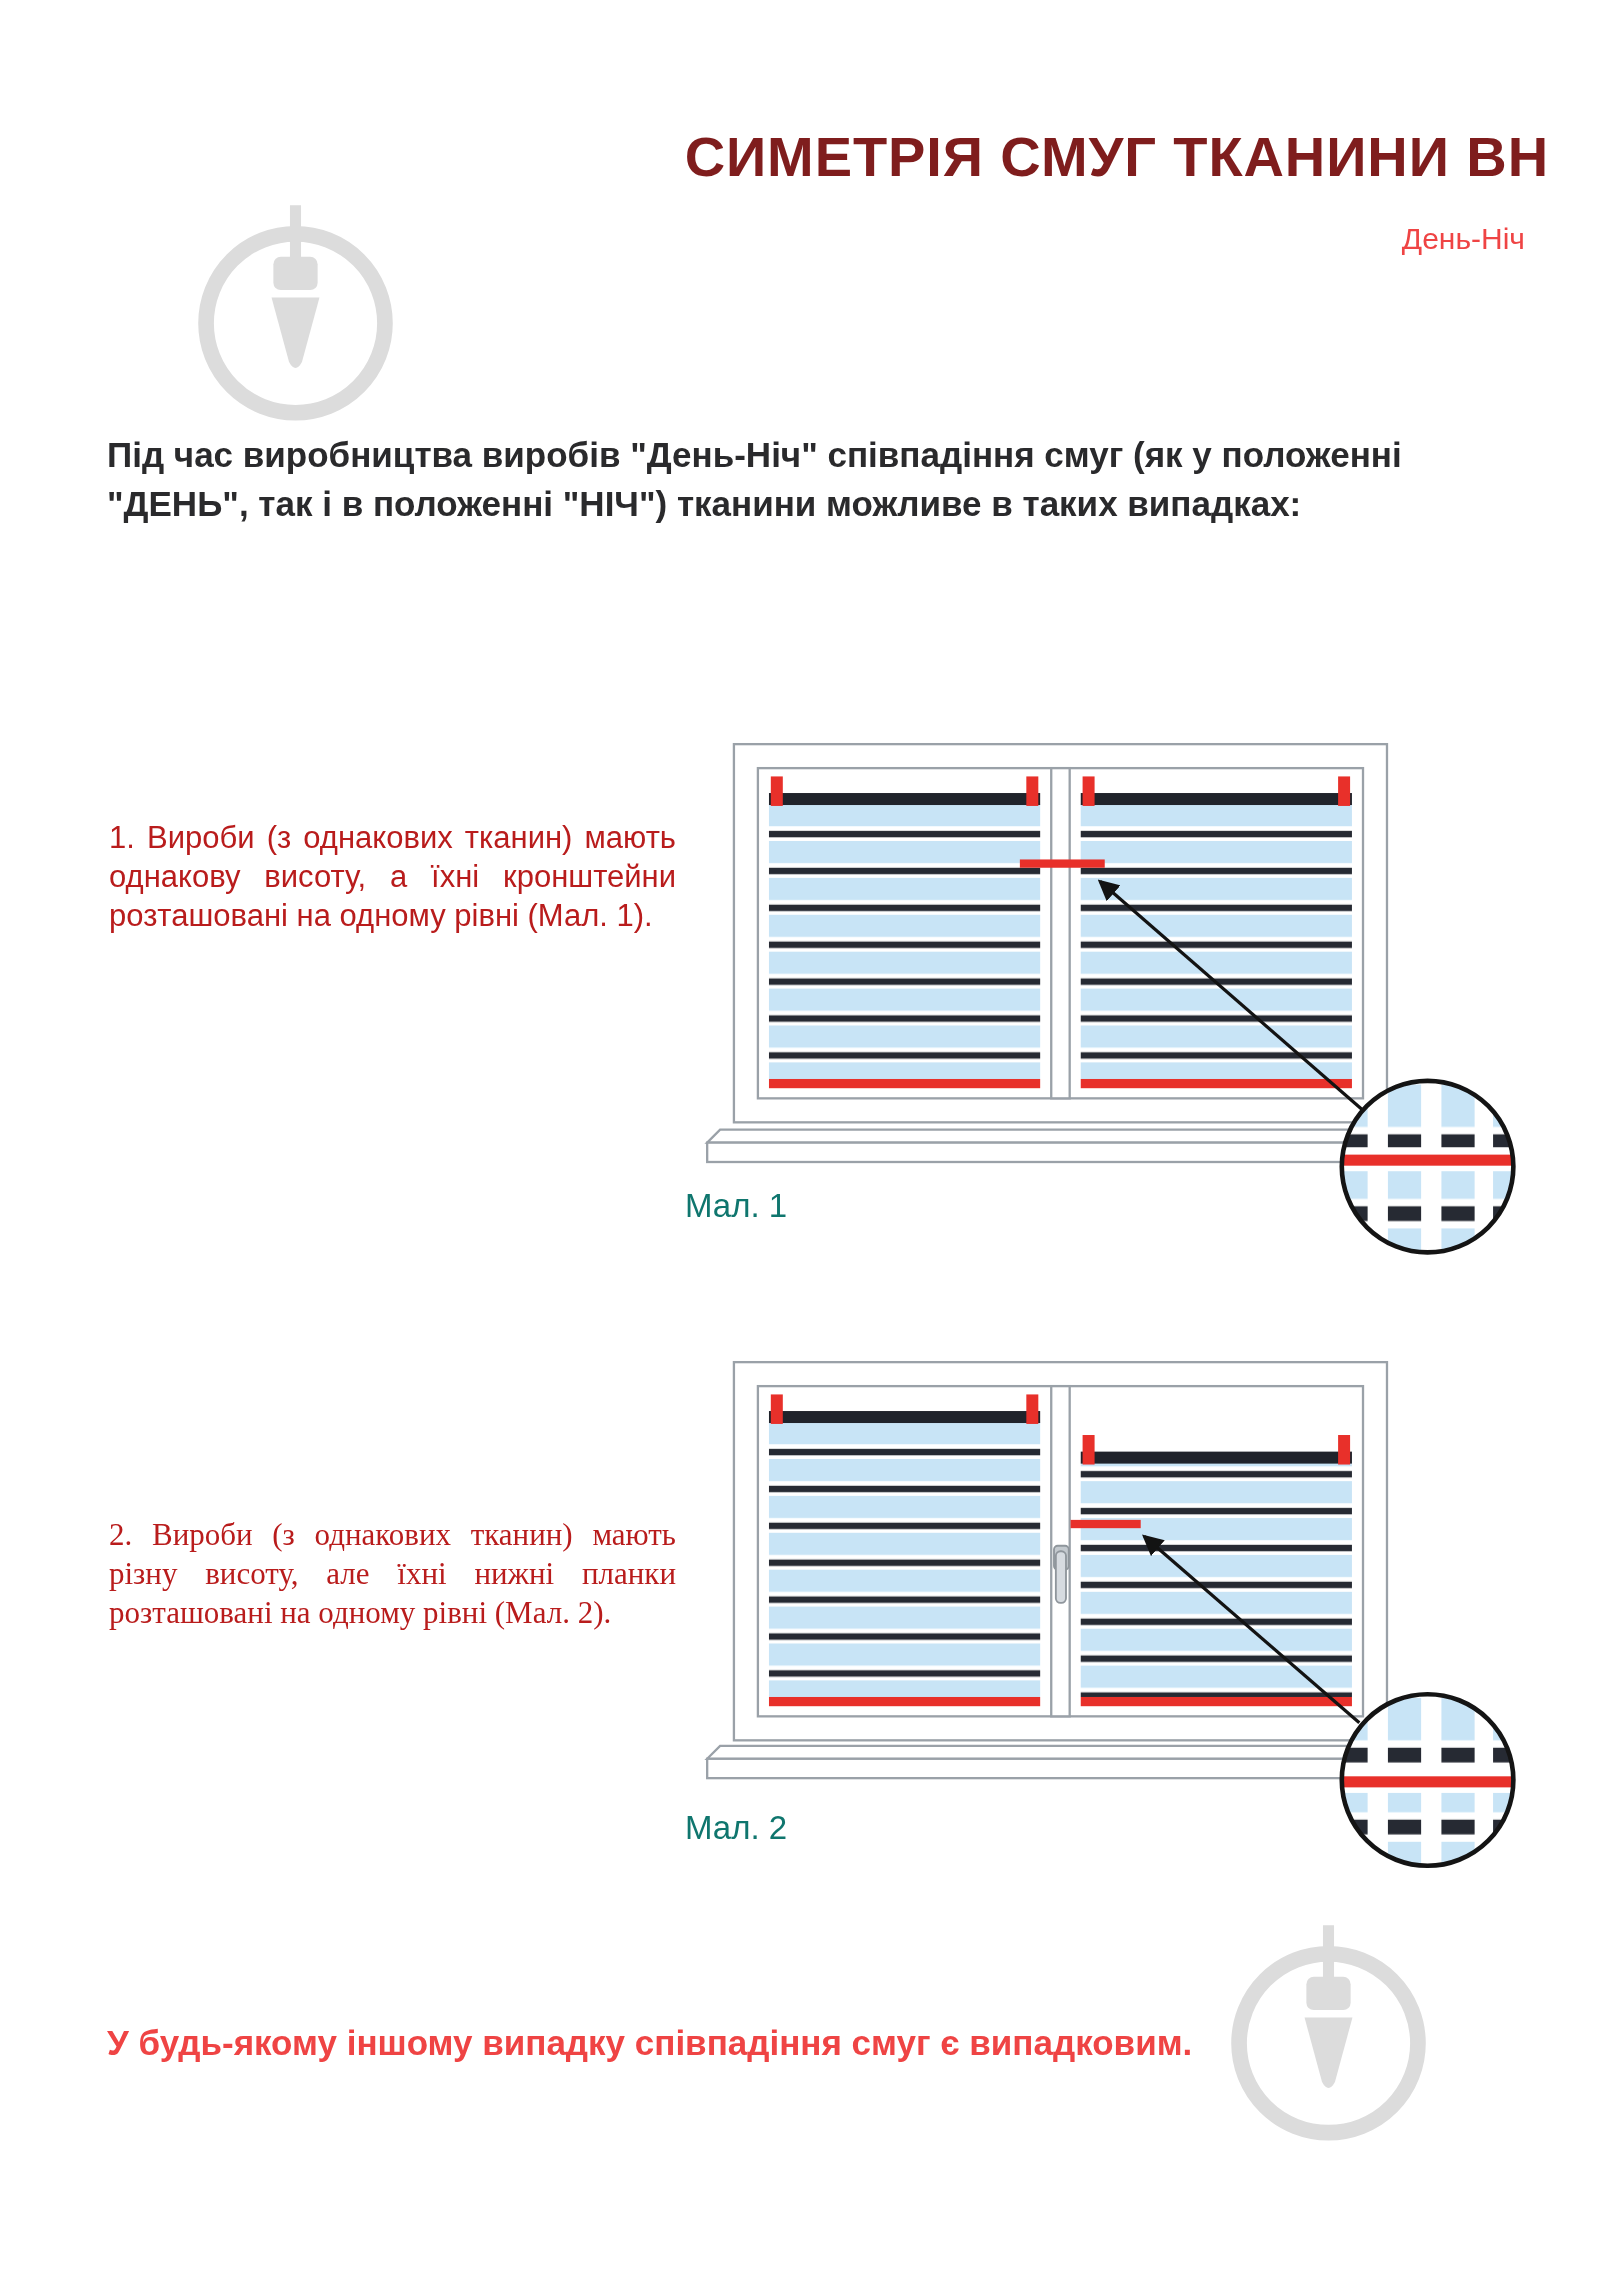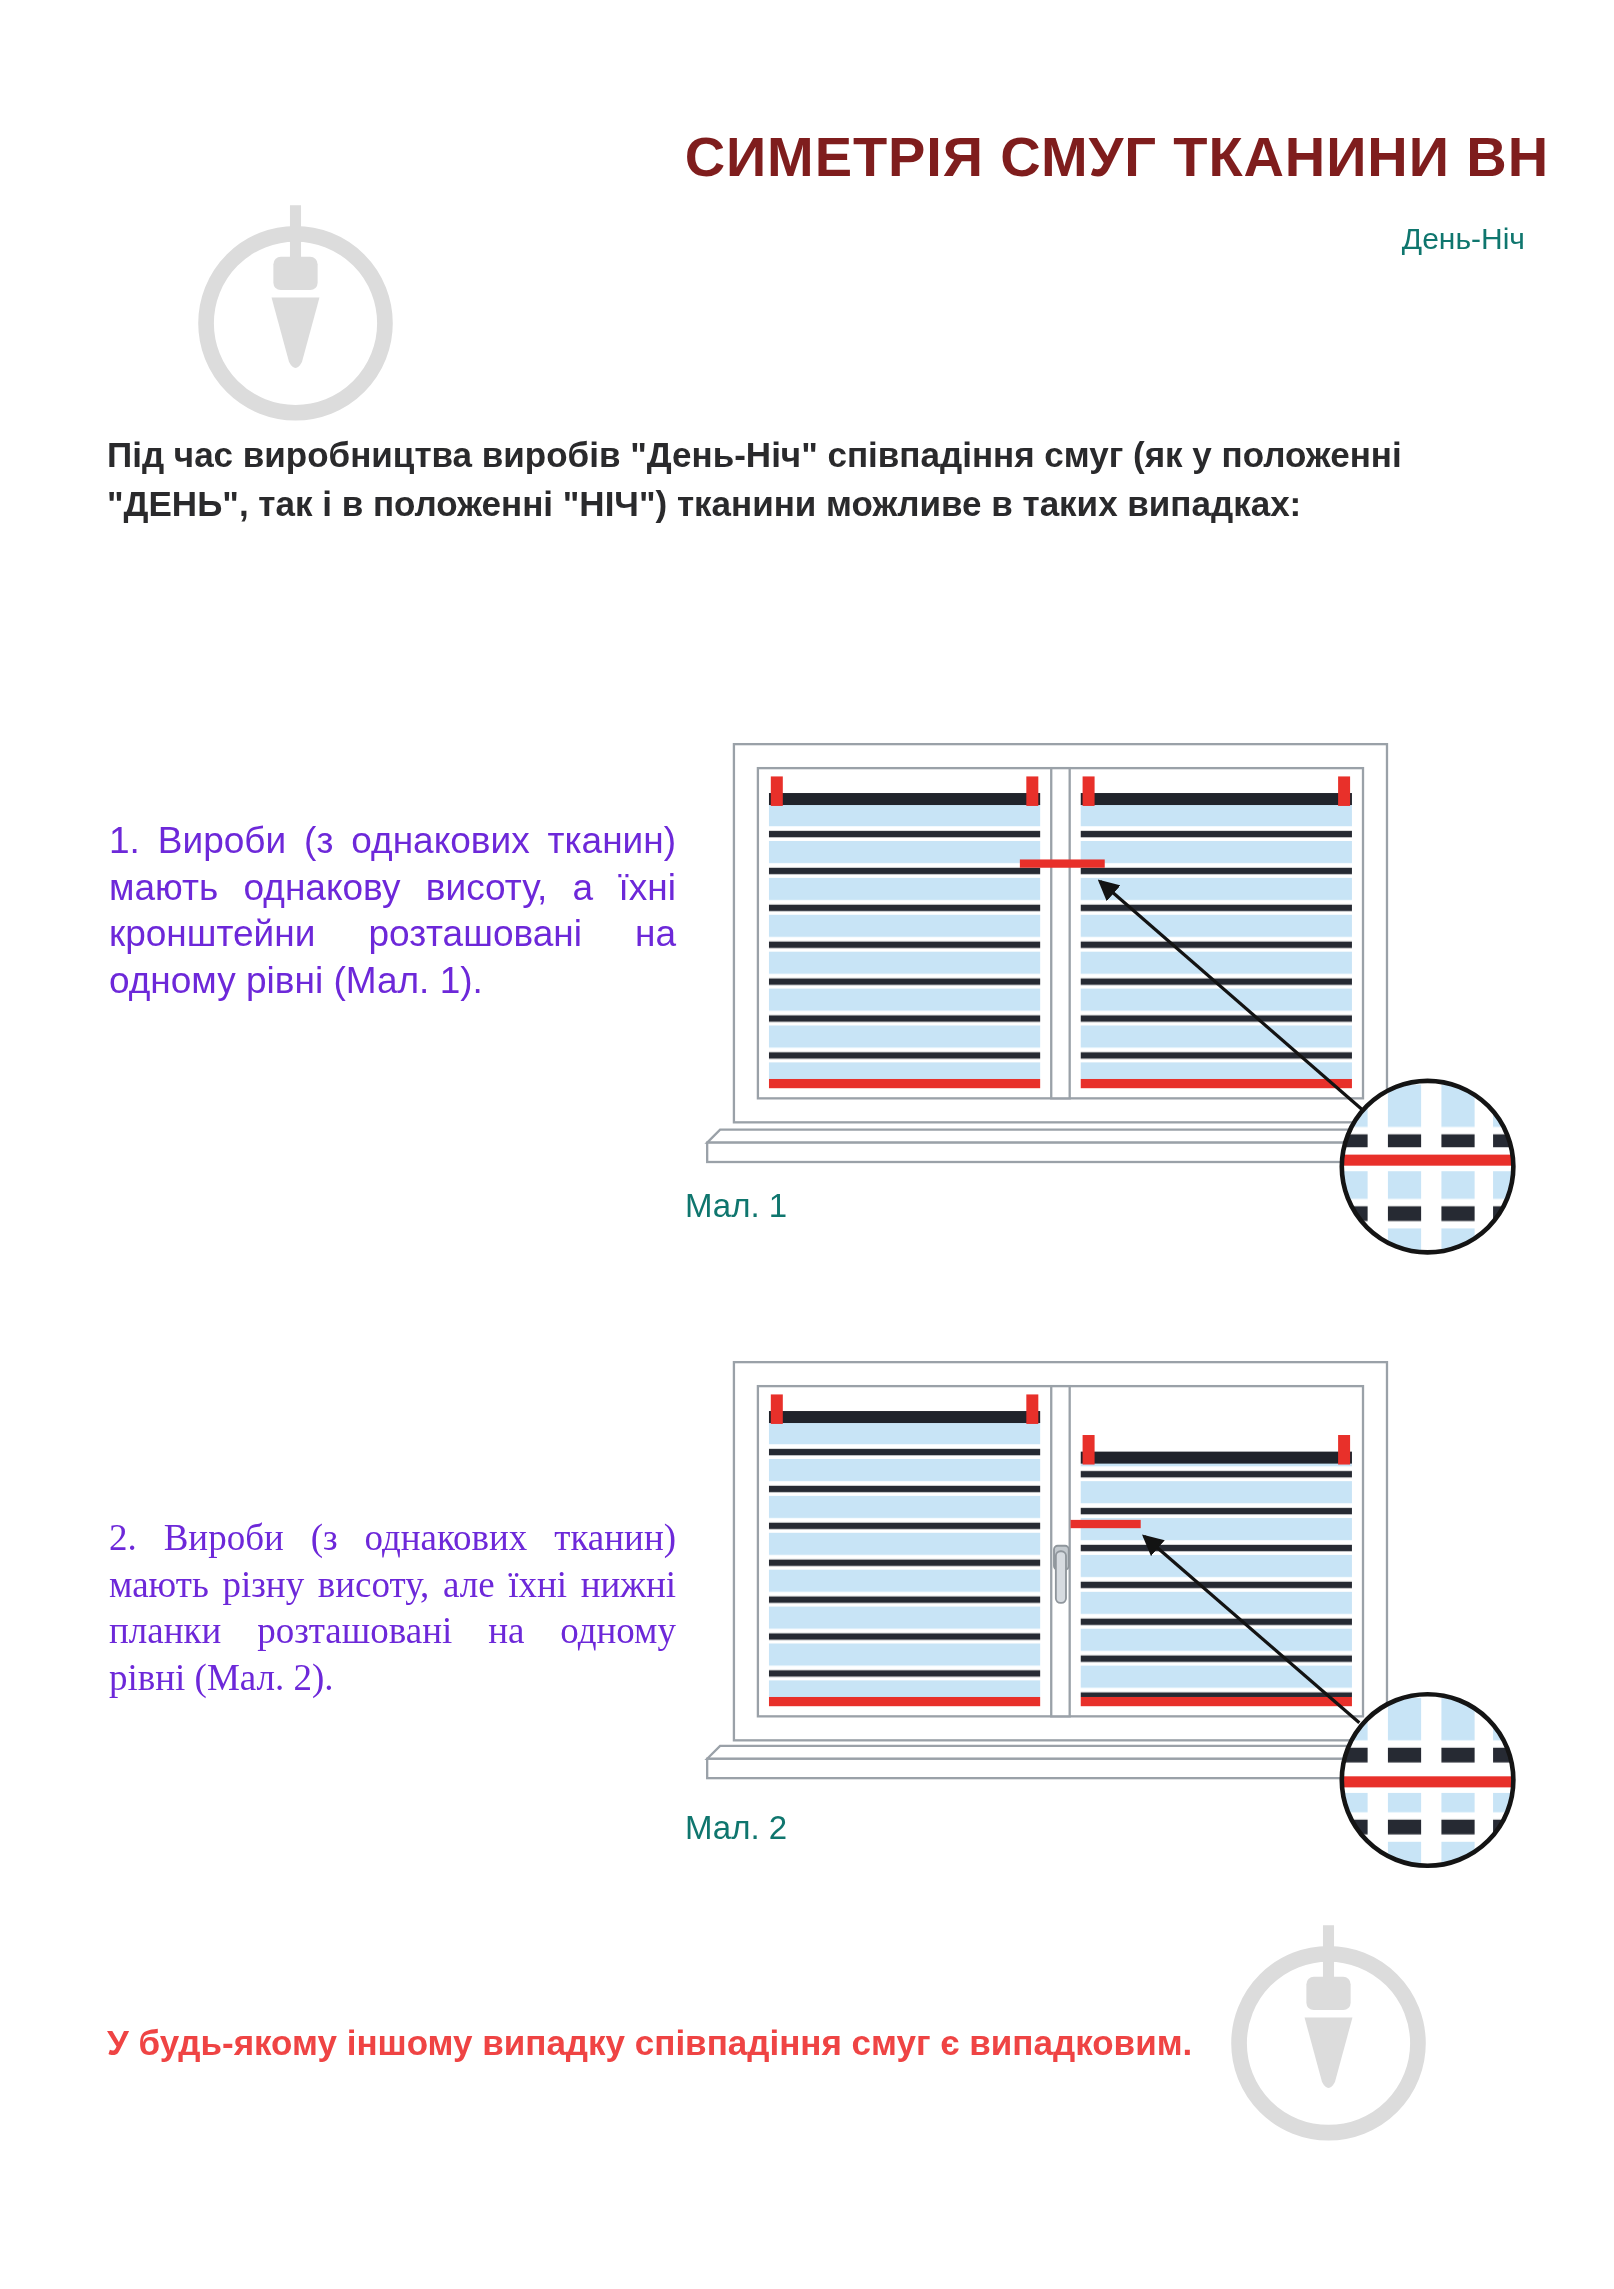--- a/index.html
+++ b/index.html
@@ -5,28 +5,28 @@
   html, body { margin:0; padding:0; }
   body {
     width:1614px; height:2290px; position:relative; background:#ffffff;
     font-family:"Liberation Sans", sans-serif; color:#3c3c3c; overflow:hidden;
   }
   .abs { position:absolute; }
   .title {
     top:124px; left:332px; right:65px; text-align:right;
     font-size:56px; font-weight:bold; color:#7f1d1d; letter-spacing:0.9px;
   }
-  .subtitle { top:222px; right:89px; font-size:30px; color:#0f766e; }
+  .subtitle { top:222px; right:89px; font-size:30px; color:#ef4444; }
   .intro {
     top:430px; left:107px; width:1432px;
     font-size:35px; font-weight:bold; line-height:1.4; color:#2a2a2c;
   }
   .section-text {
-    left:109px; width:567px; font-size:37px; line-height:1.26;
-    text-align:justify; color:#6d28d9;
+    left:109px; width:567px; font-size:31px; line-height:1.26;
+    text-align:justify; color:#b91c1c;
   }
   #section1 { top:818px; }
   #section2 { top:1515px;font-family:Liberation Serif, serif; }
   .caption { left:685px; font-size:33px; color:#0f766e; }
   #caption1 { top:1187px; }
   #caption2 { top:1809px; }
   .closing {
     top:2023px; left:107px; width:1403px;
     font-size:35px; font-weight:bold; color:#ef4444;
   }

